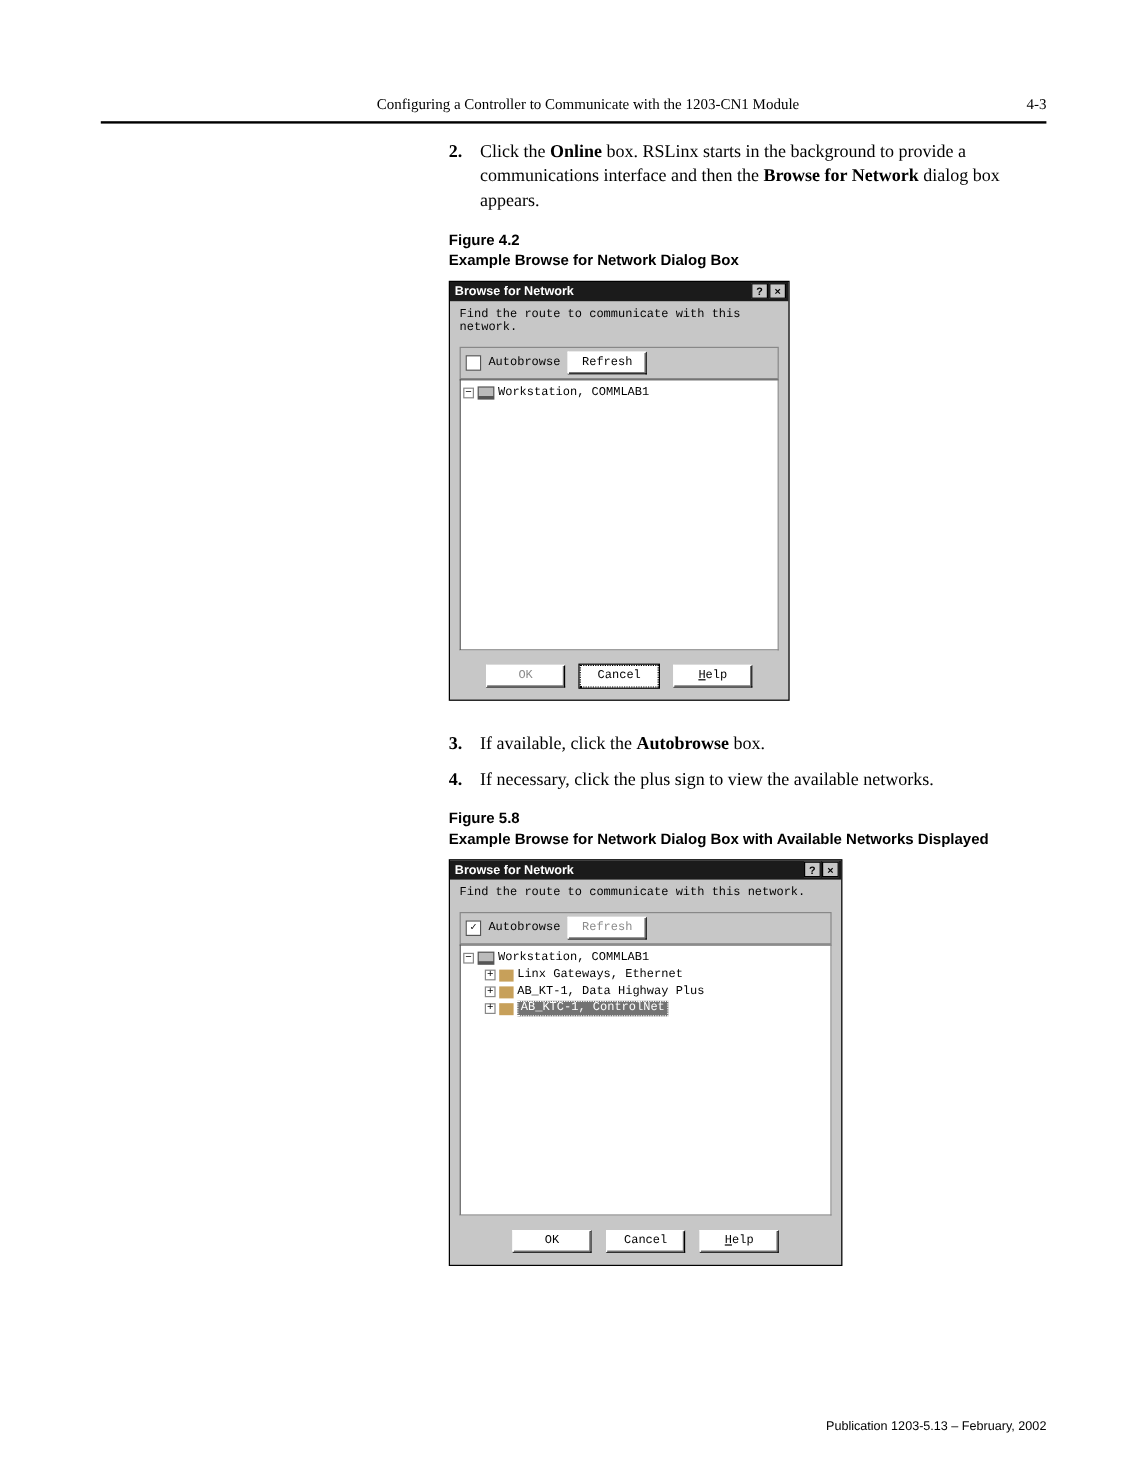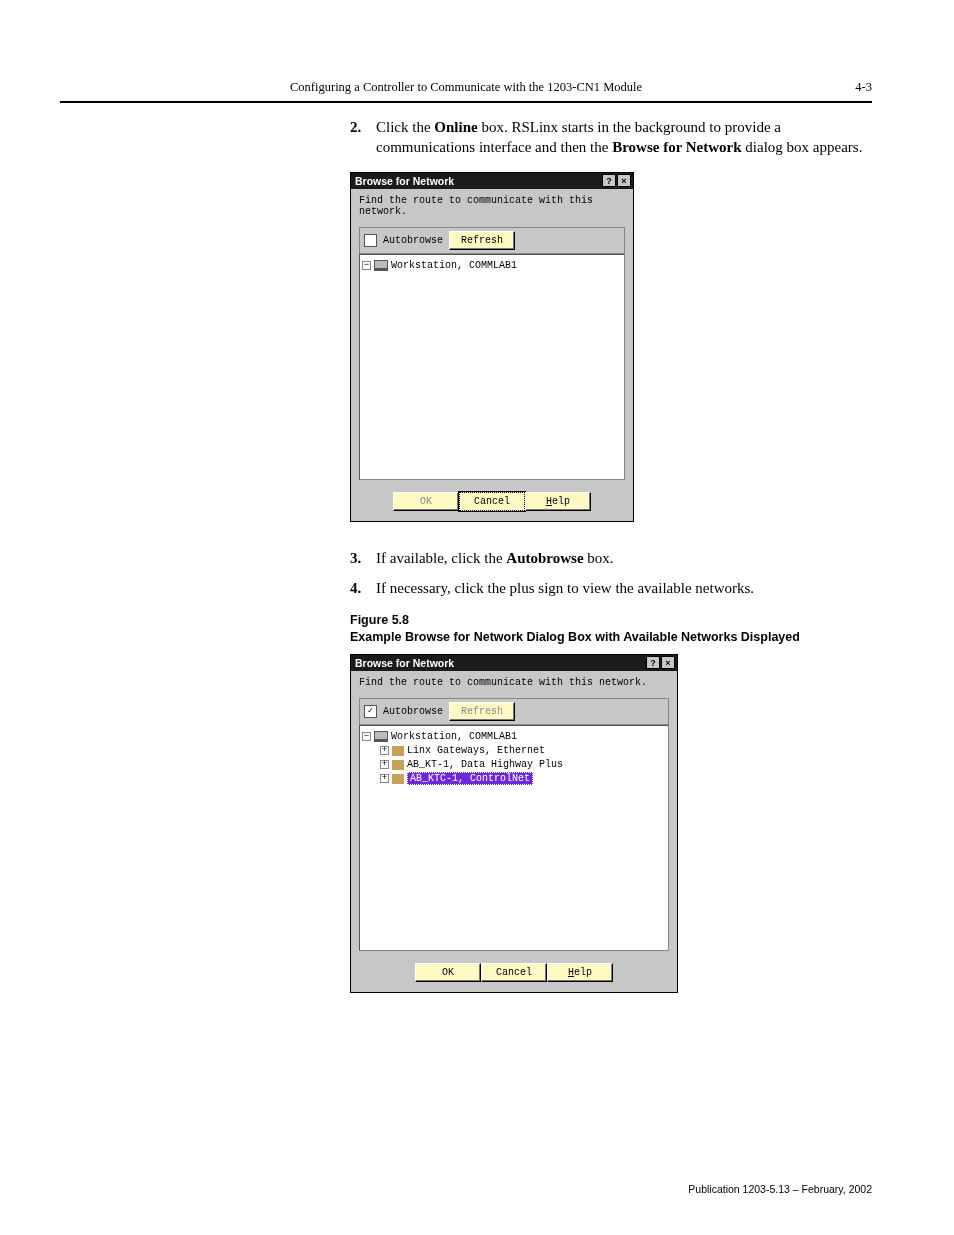--- a/index.html
+++ b/index.html
@@ -7,21 +7,21 @@
     font-family: "Times New Roman", Times, serif;
     font-size: 15px;
     color: #000;
     background: #fff;
   }
   .page {
     width: 954px;
     height: 1235px;
     position: relative;
     box-sizing: border-box;
-    padding: 80px 82px 40px 60px;
+    padding: 80px 82px 40px 84px;
   }
   .header-line {
     border-top: 2px solid #000;
     margin-top: 6px;
   }
   .header-row {
     display: flex;
     justify-content: space-between;
     font-size: 12.5px;
     margin-left: 230px;
@@ -100,21 +100,21 @@
     display: inline-flex;
     align-items: center; justify-content: center;
     font-size: 9px; line-height: 1;
   }
   .chk.checked::after { content: "✓"; }
   .btn {
     border: 1px solid #000;
     border-top-color: #fff;
     border-left-color: #fff;
     box-shadow: inset -1px -1px 0 #777;
-    background: #fef9c3;
+    background: #ffffff;
     height: 17px;
     min-width: 52px;
     display: inline-flex;
     align-items: center;
     justify-content: center;
     font-size: 10px;
     padding: 0 6px;
   }
   .btn.disabled { color: #8b8b8b; }
   .btn.default { border: 1px dotted #000; box-shadow: 0 0 0 1px #000; }
@@ -150,27 +150,28 @@
   .ico-ws::after {
     content: ""; position: absolute; inset: 1px 1px 3px 1px; background: #bbb;
   }
   .ico-net {
     width: 12px; height: 10px;
     background: #c7a05a;
     position: relative;
   }
   .tree .indent1 { padding-left: 18px; }
   .sel {
-    background: #6d28d9; color: #fff;
+    background: #737373; color: #fff;
     padding: 0 2px;
     border: 1px dotted #fff;
   }
   .btn-row {
     display: flex;
     justify-content: center;
+    gap: 12px;
     margin-top: 12px;
   }
   .dialog.wide { width: 326px; }
   .dialog.wide .tree { height: 216px; }
   .footer {
     position: absolute;
     bottom: 40px;
     right: 82px;
     font-family: Arial, Helvetica, sans-serif;
     font-size: 10.5px;
@@ -191,20 +192,22 @@
   <div class="content">
 
     <div class="step">
       <div class="step-num">2.</div>
       <div>
         <span>Click the </span><b>Online</b><span> box. RSLinx starts in the background to provide a communications interface and then the </span><b>Browse for Network</b><span> dialog box appears.</span>
       </div>
     </div>
 
     <div class="fig-caption">
+      <div>Figure 4.2</div>
+      <div>Example Browse for Network Dialog Box</div>
     </div>
 
     <div class="dialog">
       <div class="titlebar">
         <span>Browse for Network</span>
         <span class="title-btns">
           <span class="title-btn">?</span>
           <span class="title-btn">×</span>
         </span>
       </div>

